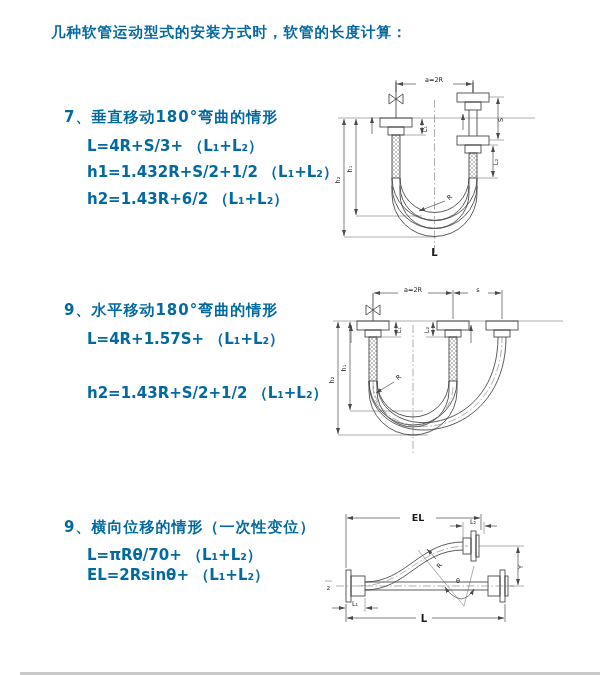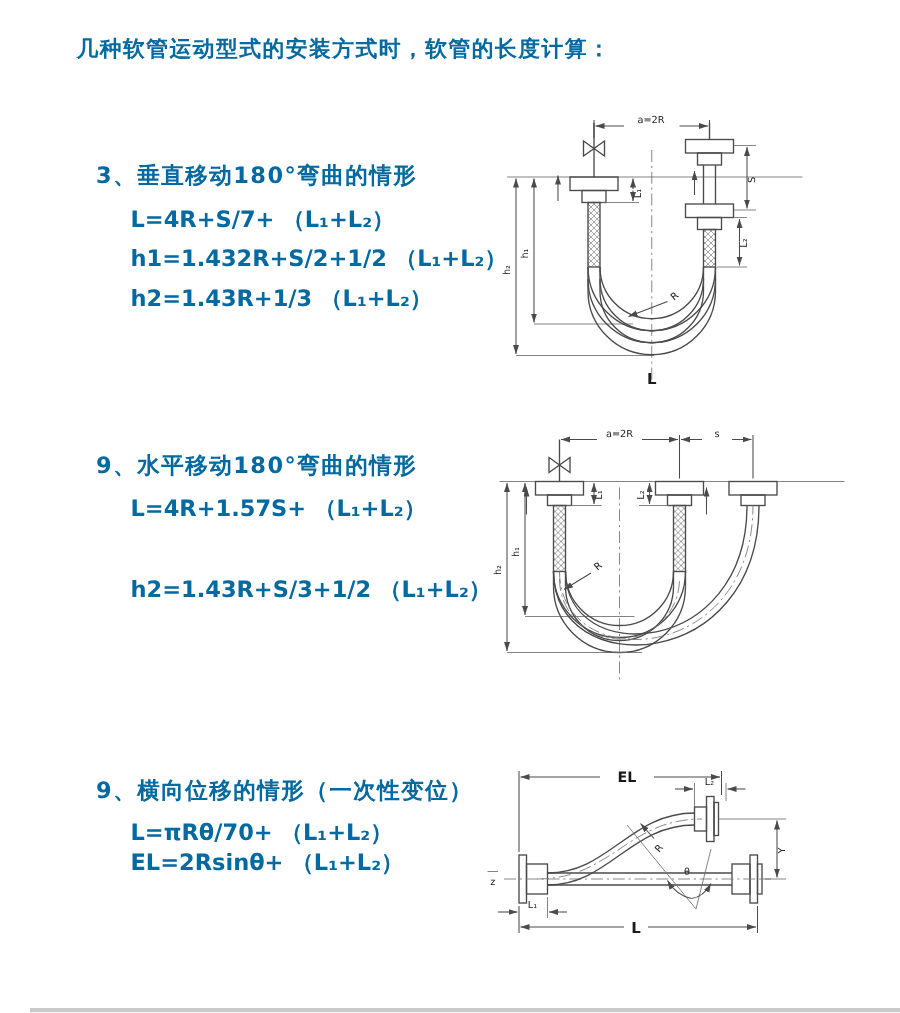--- a/index.html
+++ b/index.html
@@ -21,28 +21,28 @@
   .lbl{fill:#222;font-size:6.5px;}
   .bottom-edge{position:absolute;left:0;bottom:0;width:100%;height:3px;background:#c9c9c9;}
 </style>
 </head>
 <body>
 
 <div class="page">
 
   <div class="doc-title">几种软管运动型式的安装方式时，软管的长度计算：</div>
 
-  <div class="sec-heading s1-h">3、垂直移动180°弯曲的情形</div>
-  <div class="formula s1-f1">L=4R+S/7+ （L₁+L₂）</div>
+  <div class="sec-heading s1-h">7、垂直移动180°弯曲的情形</div>
+  <div class="formula s1-f1">L=4R+S/3+ （L₁+L₂）</div>
   <div class="formula s1-f2">h1=1.432R+S/2+1/2 （L₁+L₂）</div>
-  <div class="formula s1-f3">h2=1.43R+1/3 （L₁+L₂）</div>
+  <div class="formula s1-f3">h2=1.43R+6/2 （L₁+L₂）</div>
 
   <div class="sec-heading s2-h">9、水平移动180°弯曲的情形</div>
   <div class="formula s2-f1">L=4R+1.57S+ （L₁+L₂）</div>
-  <div class="formula s2-f3">h2=1.43R+S/3+1/2 （L₁+L₂）</div>
+  <div class="formula s2-f3">h2=1.43R+S/2+1/2 （L₁+L₂）</div>
 
   <div class="sec-heading s3-h">9、横向位移的情形（一次性变位）</div>
   <div class="formula s3-f1">L=πRθ/70+ （L₁+L₂）</div>
   <div class="formula s3-f3">EL=2Rsinθ+ （L₁+L₂）</div>
 
   <svg class="d1" width="290" height="195" viewBox="0 0 290 195">
     <defs>
       <pattern id="braidA" width="4" height="4" patternUnits="userSpaceOnUse">
         <path d="M0,4 L4,0 M0,0 L4,4" stroke="#8a8a8a" stroke-width="0.5"></path>
       </pattern>

